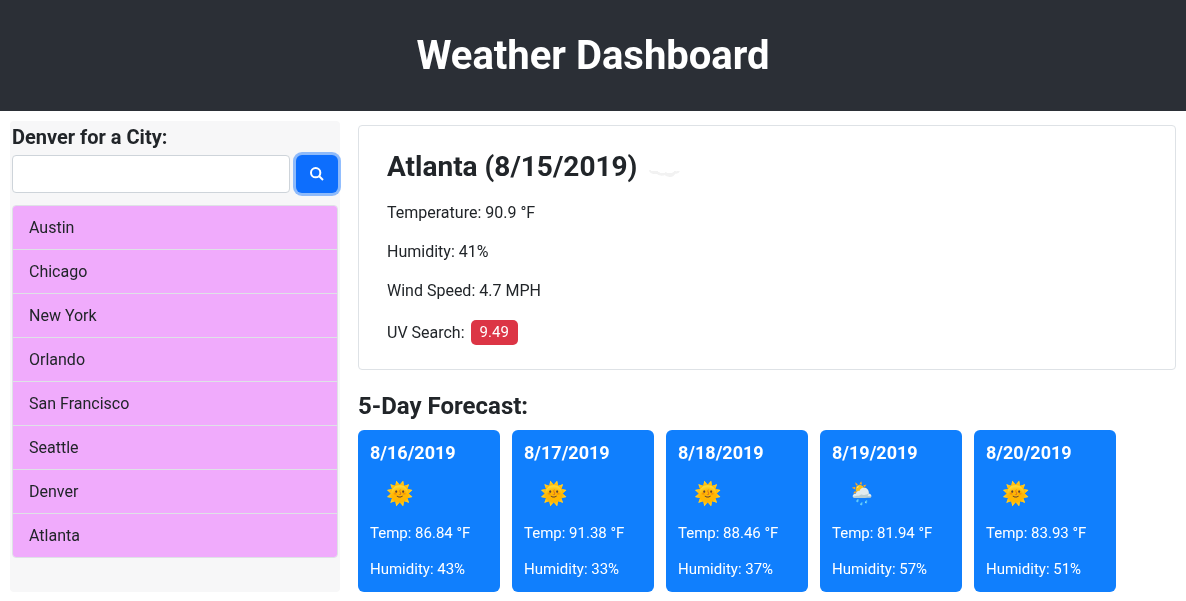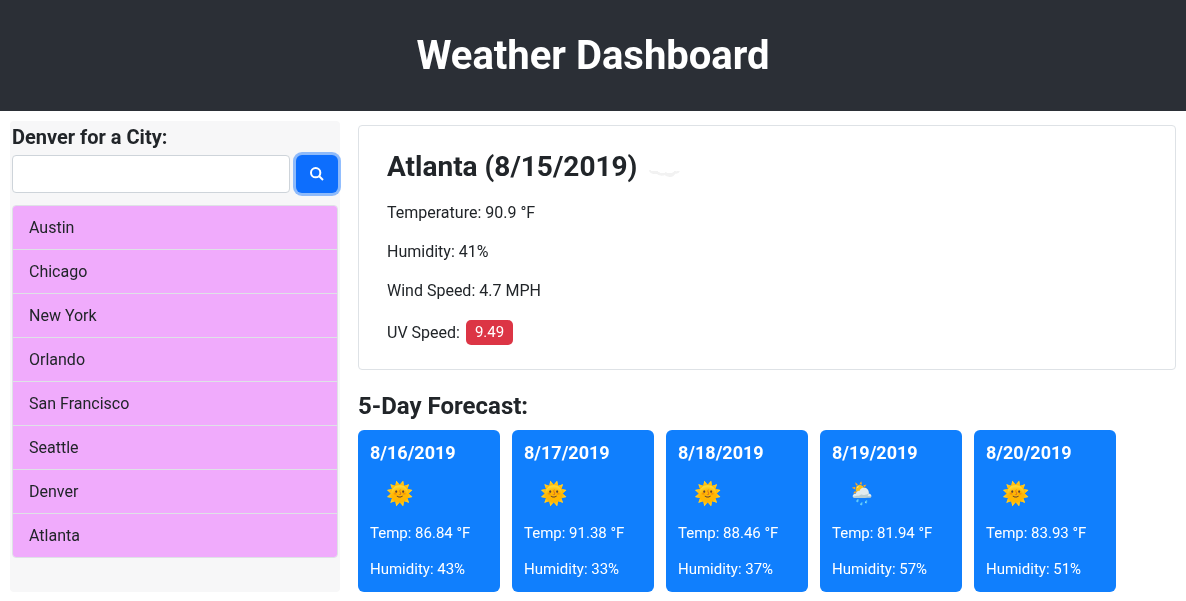--- a/index.html
+++ b/index.html
@@ -172,21 +172,21 @@
   <section class="main">
     <div class="current-card">
       <div class="current-title">
         <span>Atlanta (8/15/2019)</span>
         <span class="icon">☁️</span>
       </div>
       <p>Temperature: 90.9 °F</p>
       <p>Humidity: 41%</p>
       <p>Wind Speed: 4.7 MPH</p>
       <p class="uv-row">
-        <span>UV Speed:</span>
+        <span>UV Search:</span>
         <span class="uv-badge">9.49</span>
       </p>
     </div>
 
     <div class="forecast-title">5-Day Forecast:</div>
     <div class="forecast-row">
       <div class="forecast-card">
         <div class="forecast-date">8/16/2019</div>
         <div class="forecast-icon">🌞</div>
         <p>Temp: 86.84 °F</p>

